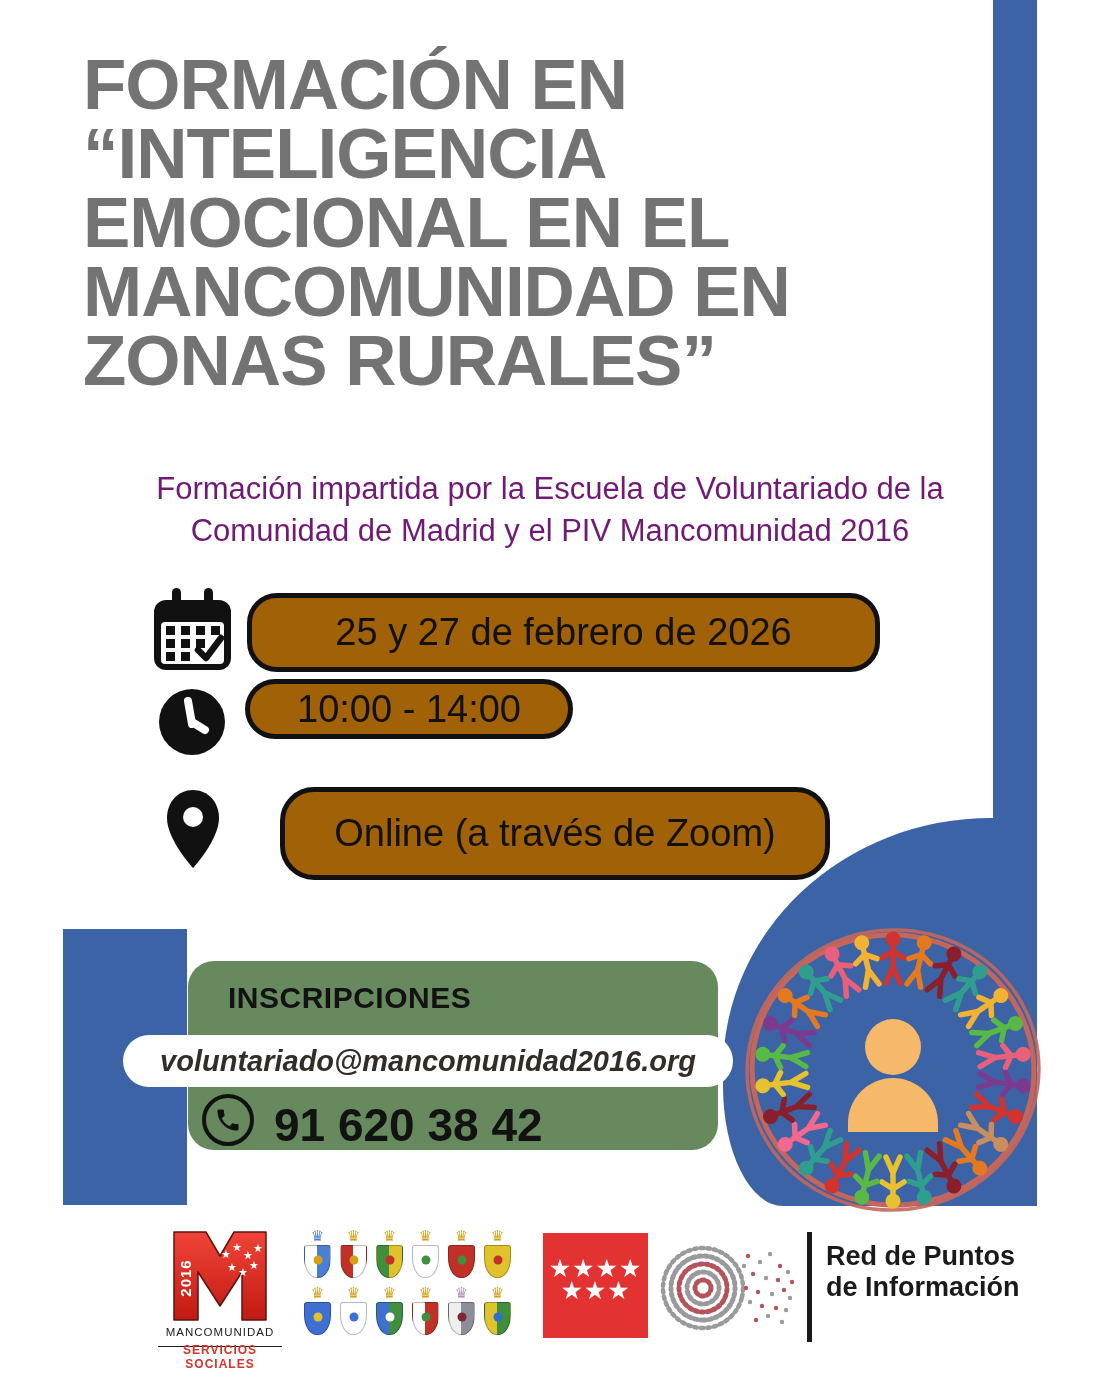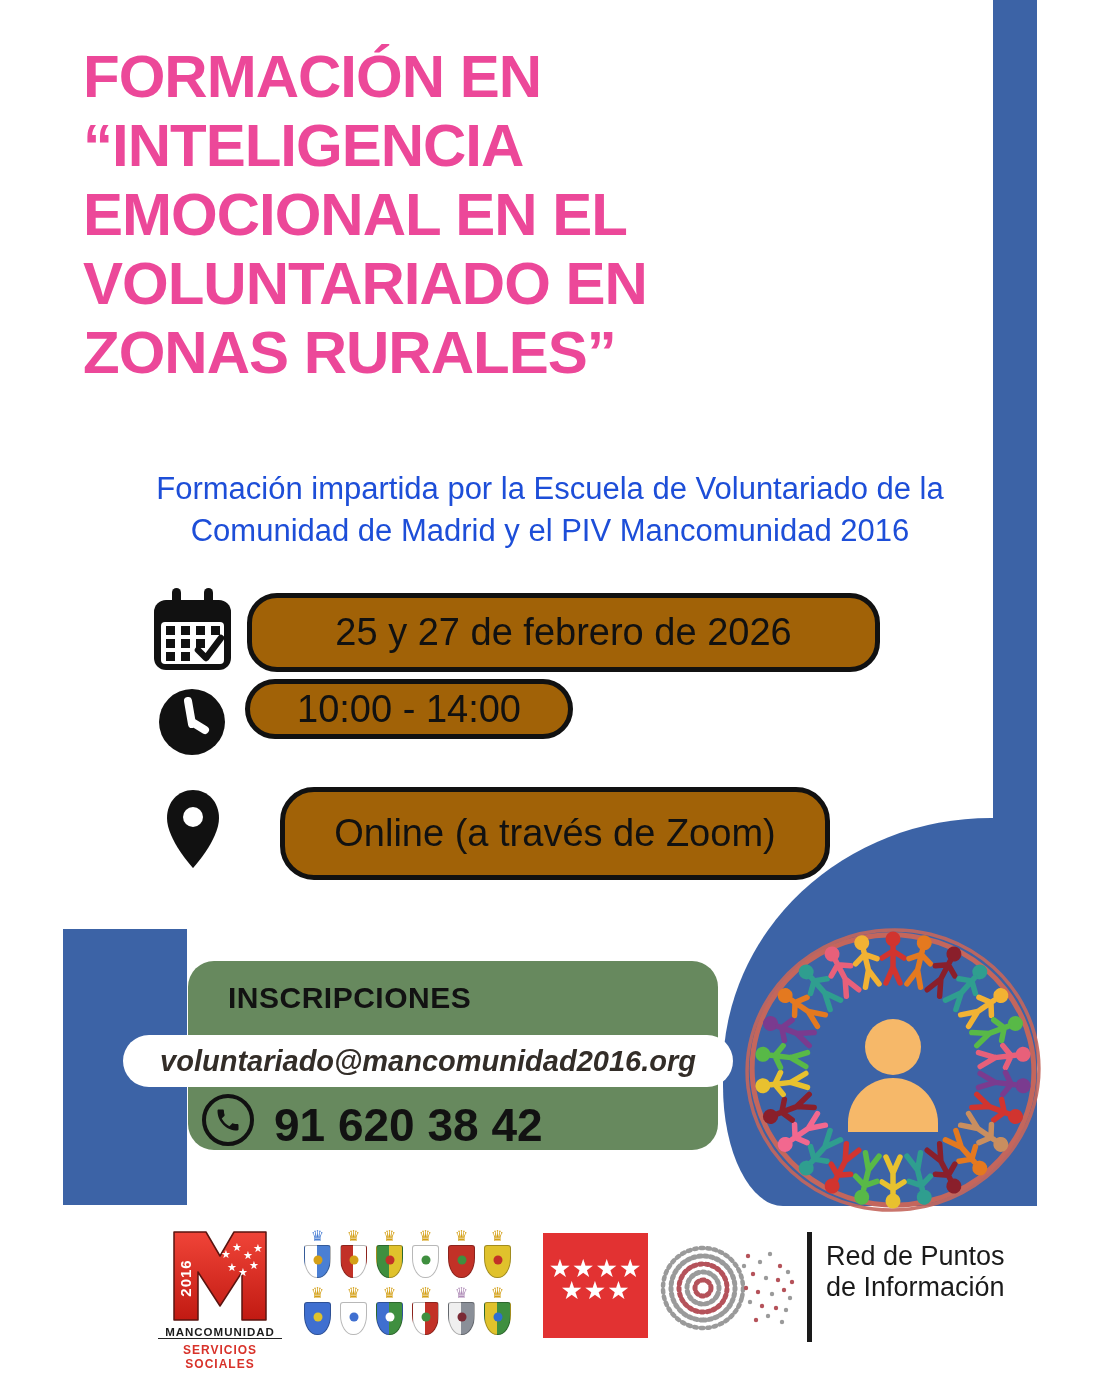--- a/index.html
+++ b/index.html
@@ -8,63 +8,63 @@
   #poster *{box-sizing:border-box;}
   .abs{position:absolute;}
 
   
   .strip{left:993px;top:0;width:44px;height:900px;background:#3c63a6;}
   .blob{left:723px;top:818px;width:314px;height:388px;background:#3c63a6;
         border-radius:268px 0 0 60px / 252px 0 0 120px;}
   .block-left{left:63px;top:929px;width:124px;height:276px;background:#3c63a6;}
 
   
-  .title{left:83px;top:42px;width:920px;color:#ec4899;font-weight:bold;
-         font-size:60px;line-height:69px;letter-spacing:-1px;}
-  
-  .subtitle{left:0;top:468px;width:1100px;text-align:center;color:#1d4ed8;
+  .title{left:83px;top:50px;width:920px;color:#737373;font-weight:bold;
+         font-size:71px;line-height:69px;letter-spacing:-1px;}
+  
+  .subtitle{left:0;top:468px;width:1100px;text-align:center;color:#701a75;
             font-size:31px;line-height:42px;}
 
   
   .pill{position:absolute;border:5px solid #111;border-radius:30px;background:#a16207;
         display:flex;align-items:center;justify-content:center;
         font-size:38px;color:#111;}
   .icon-box{position:absolute;}
 
   
   .green-box{left:188px;top:961px;width:530px;height:189px;background:#67895e;border-radius:26px;}
   .insc-heading{left:228px;top:981px;font-size:30px;font-weight:bold;color:#121212;letter-spacing:.5px;}
   .email-pill{left:123px;top:1035px;width:610px;height:52px;background:#ffffff;border-radius:26px;
               display:flex;align-items:center;justify-content:center;
               font-size:29px;font-weight:bold;color:#332d28;font-style:italic;}
   .phone-icon{left:202px;top:1094px;width:52px;height:52px;border:4px solid #111;border-radius:50%;
               display:flex;align-items:center;justify-content:center;background:transparent;}
   .phone-number{left:274px;top:1098px;font-size:46px;font-weight:bold;color:#121212;}
 
   
-  .manc-name{left:158px;top:1326px;width:124px;text-align:center;font-size:11.5px;font-weight:bold;
-             color:#1c1c1c;letter-spacing:1px;border-bottom:1.5px solid #222;padding-bottom:0;}
+  .manc-name{left:158px;top:1326px;width:124px;text-align:center;font-size:11.5px;font-weight:normal;
+             color:#1c1c1c;letter-spacing:1px;border-bottom:1.5px solid #222;padding-bottom:8px;}
   .manc-tagline{left:152px;top:1343px;width:136px;text-align:center;font-size:12px;font-weight:bold;
                 color:#d8322a;letter-spacing:1px;border-bottom:2.5px solid #d8322a;padding-bottom:8px;}
   .escudos{left:302px;top:1233px;display:grid;grid-template-columns:repeat(6,31px);
            grid-auto-rows:47px;column-gap:5px;row-gap:10px;}
   .escudo{position:relative;width:31px;height:47px;}
   .escudo::before{content:"\265B";position:absolute;top:-5px;left:50%;transform:translateX(-50%);
                   font-size:15px;line-height:15px;color:var(--c);}
   .escudo .sh{position:absolute;top:12px;left:2px;width:27px;height:33px;
               background:linear-gradient(90deg,var(--a) 0 50%,var(--b) 50% 100%);
               border:1px solid rgba(0,0,0,.28);
               border-radius:3px 3px 13px 13px / 3px 3px 20px 20px;}
   .escudo .sh::after{content:"";position:absolute;left:50%;top:46%;width:9px;height:9px;
               transform:translate(-50%,-50%);background:var(--q);border-radius:50%;}
   .flag{left:543px;top:1233px;width:105px;height:105px;background:#e23232;color:#fff;text-align:center;}
   .flag .frow1{margin-top:25px;font-size:25px;line-height:21px;letter-spacing:1px;}
   .flag .frow2{font-size:25px;line-height:23px;letter-spacing:1px;}
   .divider{left:807px;top:1232px;width:5px;height:110px;background:#1a1a1a;}
-  .network{left:826px;top:1241px;font-size:27px;font-weight:normal;line-height:31px;color:#1a1a1a;}
+  .network{left:826px;top:1241px;font-size:27px;font-weight:bold;line-height:31px;color:#1a1a1a;}
   .network .red{color:#e23a3c;}
 </style>
 </head>
 <body>
 
 <div id="poster">
 
   <div class="abs strip"></div>
   <div class="abs blob"></div>
   <div class="abs block-left"></div>
@@ -109,21 +109,21 @@
     <g>
       <circle cx="150" cy="127" r="28" fill="#f6b869"></circle>
       <path d="M105 212 v-9 a45 45 0 0 1 90 0 v9 Z" fill="#f6b869"></path>
     </g>
   </svg>
 
   <div class="abs title">
     <div>FORMACIÓN EN</div>
     <div>“INTELIGENCIA</div>
     <div>EMOCIONAL EN EL</div>
-    <div>VOLUNTARIADO EN</div>
+    <div>MANCOMUNIDAD EN</div>
     <div>ZONAS RURALES”</div>
   </div>
 
   <div class="abs subtitle">
     <div>Formación impartida por la Escuela de Voluntariado de la</div>
     <div>Comunidad de Madrid y el PIV Mancomunidad 2016</div>
   </div>
 
   <div class="abs icon-box" style="left:152px;top:588px;">
     <svg width="81" height="82" viewBox="0 0 81 82">

